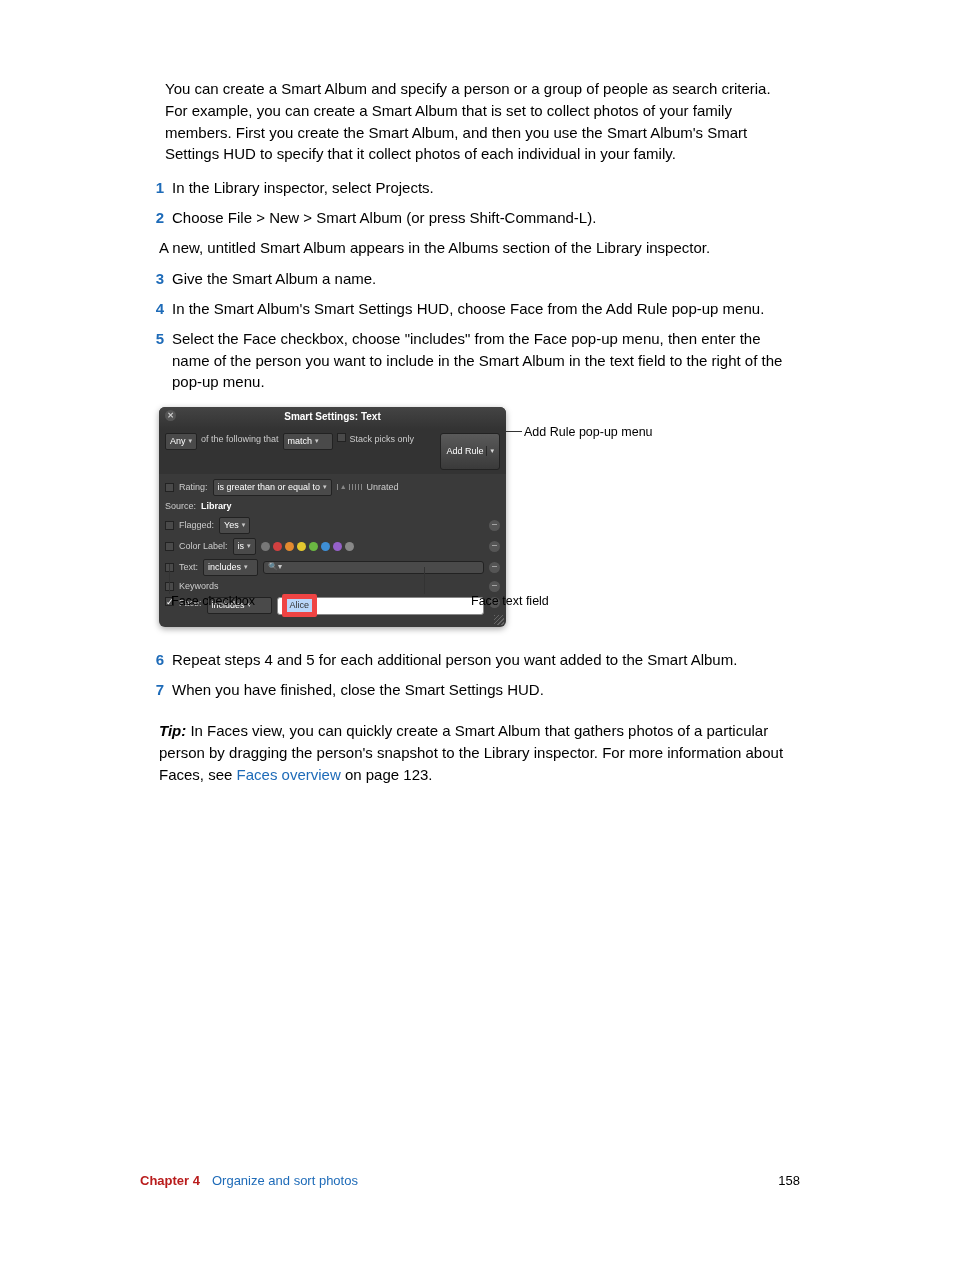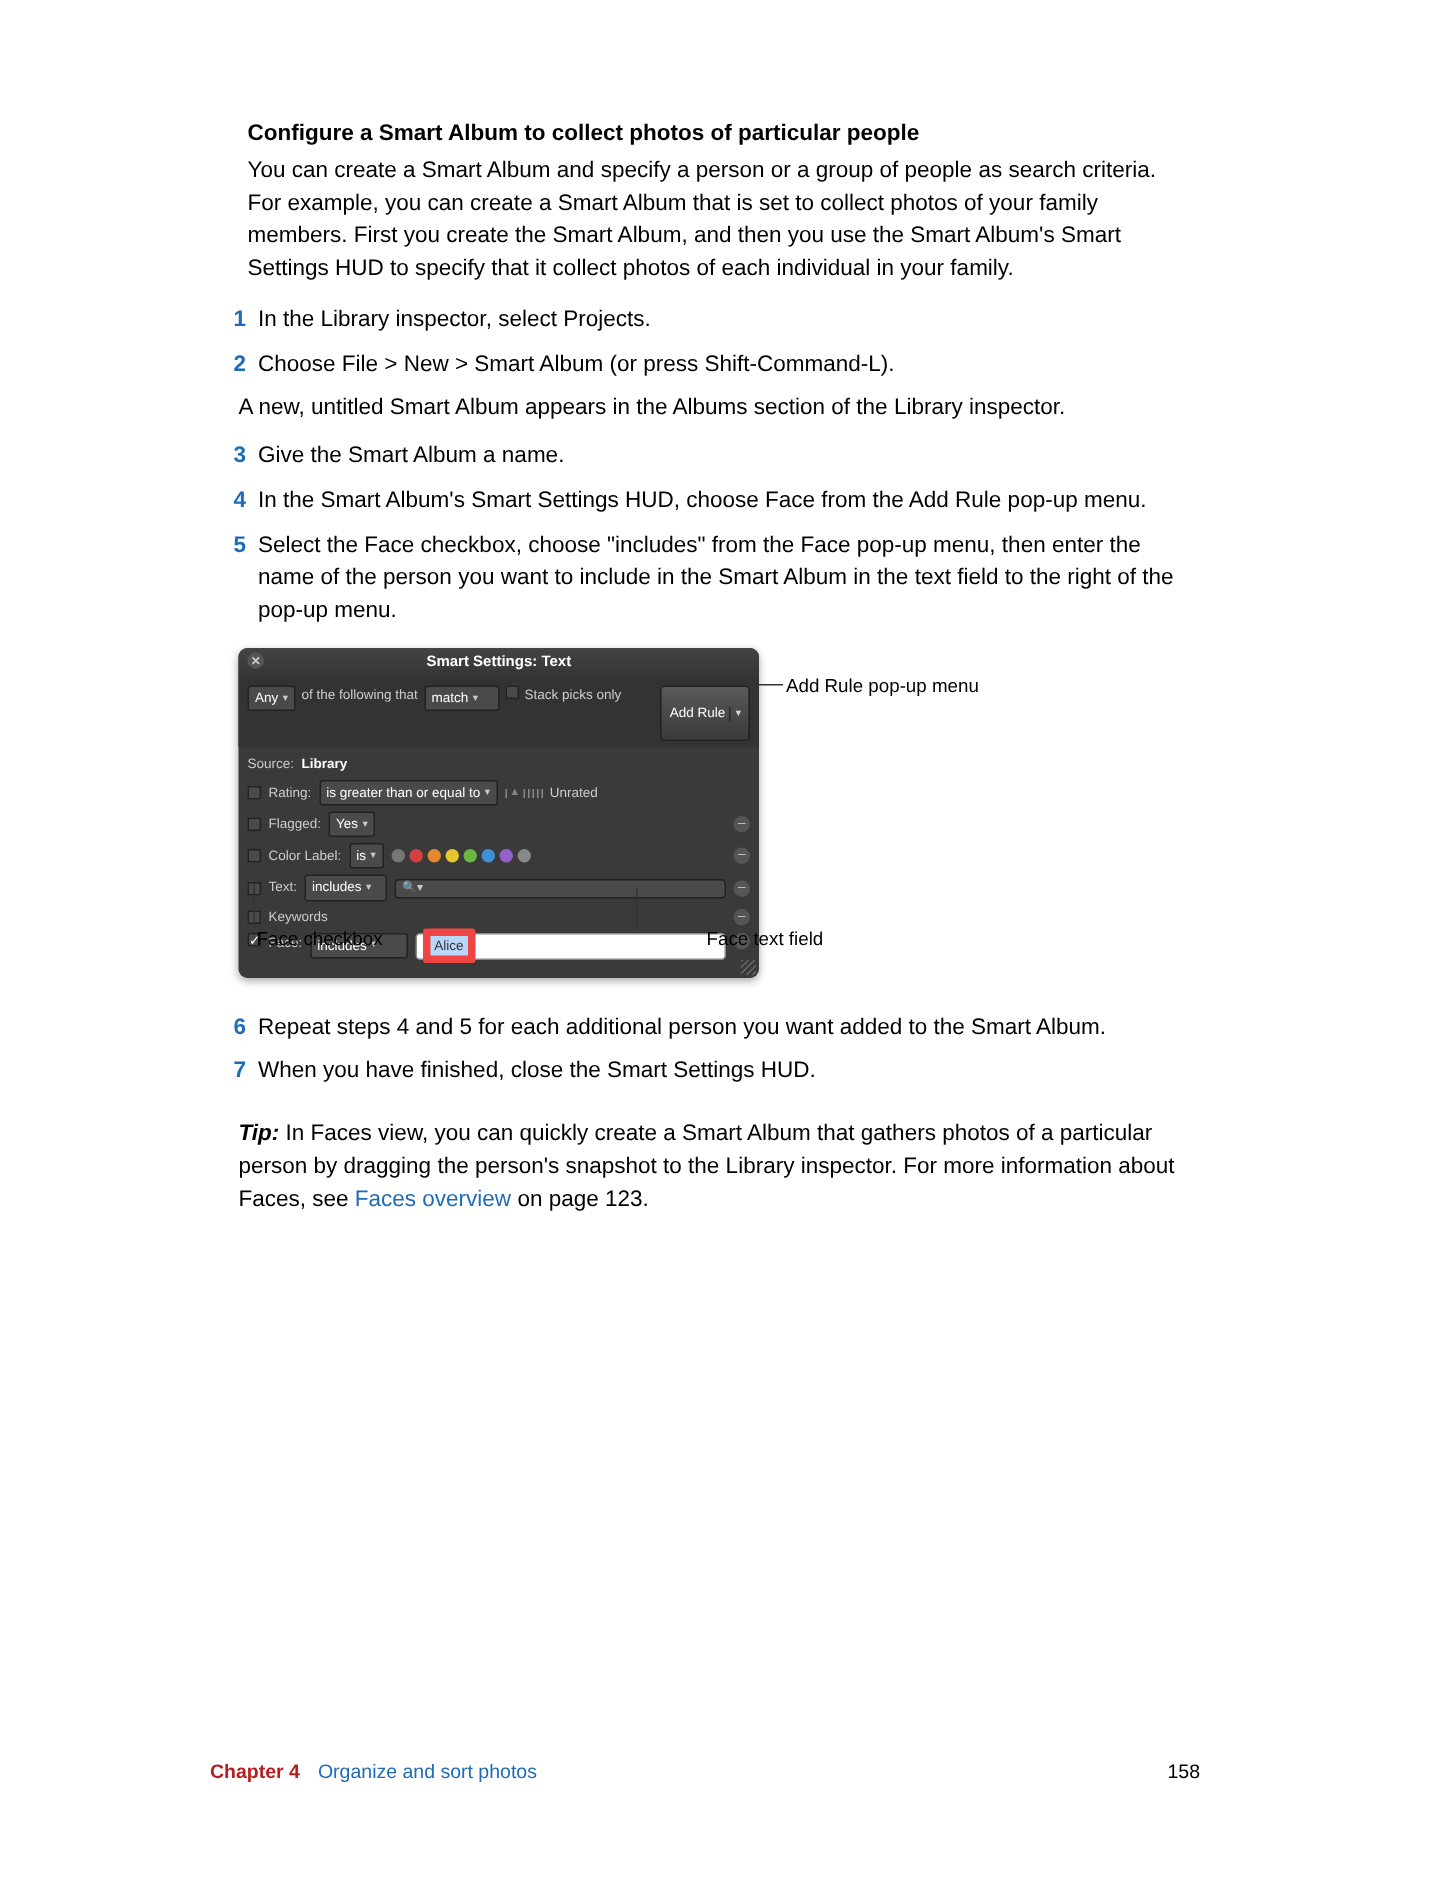--- a/index.html
+++ b/index.html
@@ -213,21 +213,20 @@
   }
   .footer .ch { font-weight: 600; color: #b91c1c; margin-right: 12px; }
   .footer .ft { color: #1e6bb8; }
   .footer .pg { margin-left: auto; color: #000; }
 </style>
 </head>
 <body>
 
 <div class="content">
 
-  <div class="section-title">Configure a Smart Album to collect photos of particular people</div>
   <div class="intro-text">You can create a Smart Album and specify a person or a group of people as search criteria. For example, you can create a Smart Album that is set to collect photos of your family members. First you create the Smart Album, and then you use the Smart Album's Smart Settings HUD to specify that it collect photos of each individual in your family.</div>
 
   <div class="steps">
 
     <div class="step">
       <div class="step-num">1</div>
       <div class="step-text">In the Library inspector, select Projects.</div>
     </div>
 
     <div class="step">
@@ -260,37 +259,37 @@
         <div class="hud-toprow">
           <span class="mini-select">Any</span>
           <span class="lbl">of the following that</span>
           <span class="mini-select" style="min-width:50px">match</span>
           <span class="small-chk"></span>
           <span class="lbl">Stack picks only</span>
           <span class="add-rule-btn">Add Rule</span>
         </div>
         <div class="hud-body" style="position:relative;">
           <div class="hud-row">
-            <span class="rowlabel">Source:</span>
-            <span style="color:#fff;font-weight:600">Library</span>
-          </div>
-          <div class="hud-row">
             <span class="small-chk"></span>
             <span class="rowlabel">Rating:</span>
             <span class="mini-select">is greater than or equal to</span>
             <span class="rating-ticks">
               <span class="tick"></span>
                 <span style="color:#888;font-size:7px">▲</span>
                 <span class="tick"></span>
                 <span class="tick"></span>
                 <span class="tick"></span>
                 <span class="tick"></span>
                 <span class="tick"></span>
             </span>
             <span>Unrated</span>
+          </div>
+          <div class="hud-row">
+            <span class="rowlabel">Source:</span>
+            <span style="color:#fff;font-weight:600">Library</span>
           </div>
           <div class="hud-row">
             <span class="small-chk"></span>
             <span class="rowlabel">Flagged:</span>
             <span class="mini-select">Yes</span>
             <span class="minus-btn">–</span>
           </div>
           <div class="hud-row">
             <span class="small-chk"></span>
             <span class="rowlabel">Color Label:</span>

